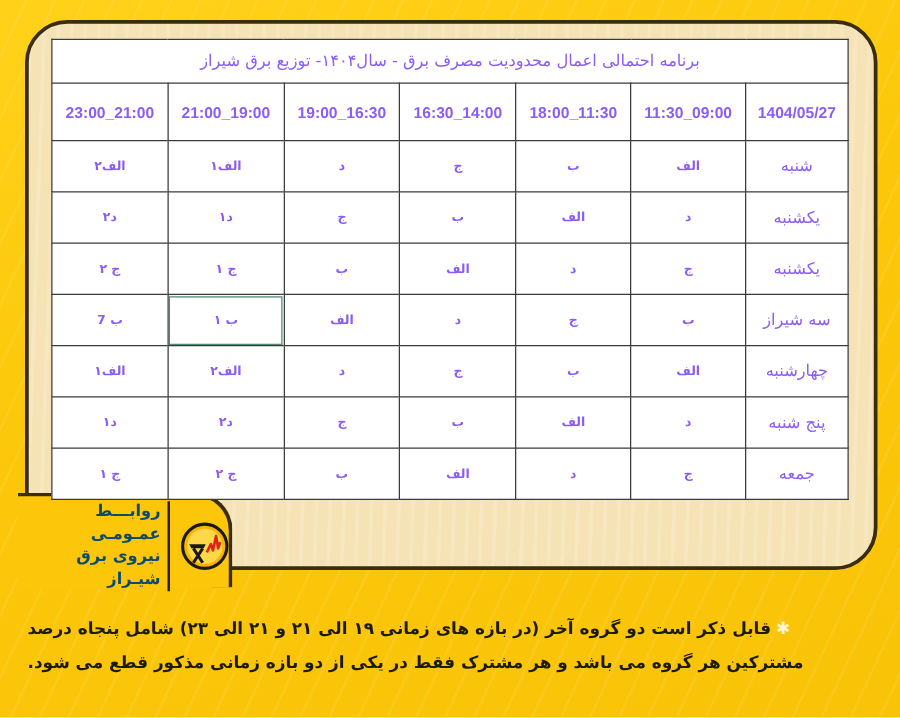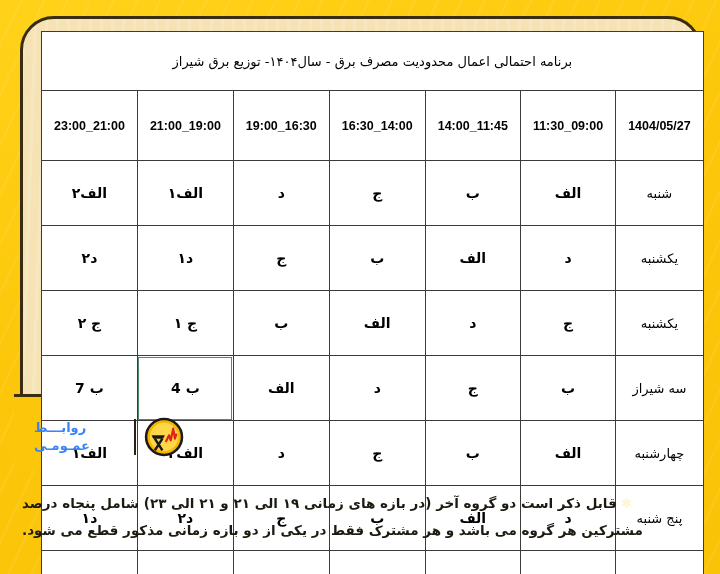--- a/index.html
+++ b/index.html
@@ -25,35 +25,35 @@
       background:#fcc70a;
       border-top:3px solid #3a2c10; border-right:3px solid #3a2c10;
       border-top-right-radius:30px;
       box-sizing:border-box;
     }
     table.sched {
       position:absolute; left:41px; top:31px; width:638px;
       border-collapse:collapse; background:#fff; direction:rtl;
     }
     table.sched td, table.sched th {
-      border:1.5px solid #3b3b3b; text-align:center; color:#000000;
-      padding:12px; font-weight:bold;
+      border:1.5px solid #3b3b3b; text-align:center; color:#8b5cf6;
+      padding:0; font-weight:bold;
     }
     .title-cell { height:34px; font-size:13px; font-weight:normal !important; }
     .hdr-cell { height:45px; font-family:"Liberation Sans", sans-serif; font-size:12.5px; }
-    .row-cell { height:40px; font-size:14px; }
+    .row-cell { height:40px; font-size:10px; }
     .day-cell { font-size:13px; font-weight:normal !important;margin-left:21px; }
     .hl { outline:1.5px solid #4f8a6a; outline-offset:-2px; }
     .logo-wrap {
       position:absolute; left:34px; top:402px; width:150px; height:70px;
       display:flex; flex-direction:row-reverse; align-items:center; gap:8px;
     }
     .logo-text {
-      direction:rtl; text-align:left; font-size:13px; font-weight:bold;
-      color:#3b82f6; line-height:18px; padding-right:6px;
+      direction:rtl; text-align:right; font-size:13px; font-weight:bold;
+      color:#0c4a6e; line-height:18px; padding-right:6px;
       border-right:2px solid #2a2211;
     }
     .logo-circle { width:48px; height:48px; }
     .note {
       position:absolute; left:22px; top:490px; width:670px;
       direction:rtl; text-align:left; font-size:13.5px; font-weight:bold;
       color:#1d1a10; line-height:27px;
     }
     .note .star { color:#fff6d0; margin-left:4px; }
   </style>
@@ -65,21 +65,21 @@
 <div class="notch"></div>
 
 <table class="sched">
   <tbody>
       <tr>
     <td colspan="7" class="title-cell">برنامه احتمالی اعمال محدودیت مصرف برق  - سال۱۴۰۴- توزیع برق شیراز</td>
   </tr>
   <tr>
     <td class="hdr-cell">1404/05/27</td>
     <td class="hdr-cell">09:00_11:30</td>
-    <td class="hdr-cell">11:45_14:00</td>
+    <td class="hdr-cell">11:30_18:00</td>
     <td class="hdr-cell">14:00_16:30</td>
     <td class="hdr-cell">16:30_19:00</td>
     <td class="hdr-cell">19:00_21:00</td>
     <td class="hdr-cell">21:00_23:00</td>
   </tr>
   <tr>
     <td class="row-cell day-cell">شنبه</td>
     <td class="row-cell">الف</td>
     <td class="row-cell">ب</td>
     <td class="row-cell">ج</td>
@@ -104,21 +104,21 @@
     <td class="row-cell">ب</td>
     <td class="row-cell">ج ۱</td>
     <td class="row-cell">ج ۲</td>
   </tr>
   <tr>
     <td class="row-cell day-cell">سه شیراز</td>
     <td class="row-cell">ب</td>
     <td class="row-cell">ج</td>
     <td class="row-cell">د</td>
     <td class="row-cell">الف</td>
-    <td class="row-cell hl">ب 4</td>
+    <td class="row-cell hl">ب ۱</td>
     <td class="row-cell">ب 7</td>
   </tr>
   <tr>
     <td class="row-cell day-cell">چهارشنبه</td>
     <td class="row-cell">الف</td>
     <td class="row-cell">ب</td>
     <td class="row-cell">ج</td>
     <td class="row-cell">د</td>
     <td class="row-cell">الف۲</td>
     <td class="row-cell">الف۱</td>
@@ -147,18 +147,19 @@
 <div class="logo-wrap">
   <svg class="logo-circle" viewBox="0 0 48 48">
     <circle cx="24" cy="24" r="21.5" fill="#f7b500" stroke="#1a1a1a" stroke-width="3"></circle>
     <circle cx="24" cy="24" r="17" fill="#ffd84a"></circle>
     <path d="M26 30 L30 22 L32 28 L35 14 L37 26 L39 20" fill="none" stroke="#e2231a" stroke-width="2.6" stroke-linejoin="round"></path>
     <path d="M9 22 L25 22 L23 26 L11 26 Z" fill="#1a1a1a"></path>
     <path d="M13 26 L22 40 M22 26 L13 40" stroke="#1a1a1a" stroke-width="3"></path>
   </svg>
   <div class="logo-text">
     <div>روابـــط عمـومـی</div>
+    <div>نیروی برق شیـراز</div>
   </div>
 </div>
 
 <div class="note">
   <span class="star">✱</span><span>قابل ذکر است دو گروه آخر (در بازه های زمانی ۱۹ الی ۲۱ و ۲۱ الی ۲۳) شامل پنجاه درصد مشترکین هر گروه می باشد و هر مشترک فقط در یکی از دو بازه زمانی مذکور قطع می شود.</span>
 </div>
 
 </body></html>

